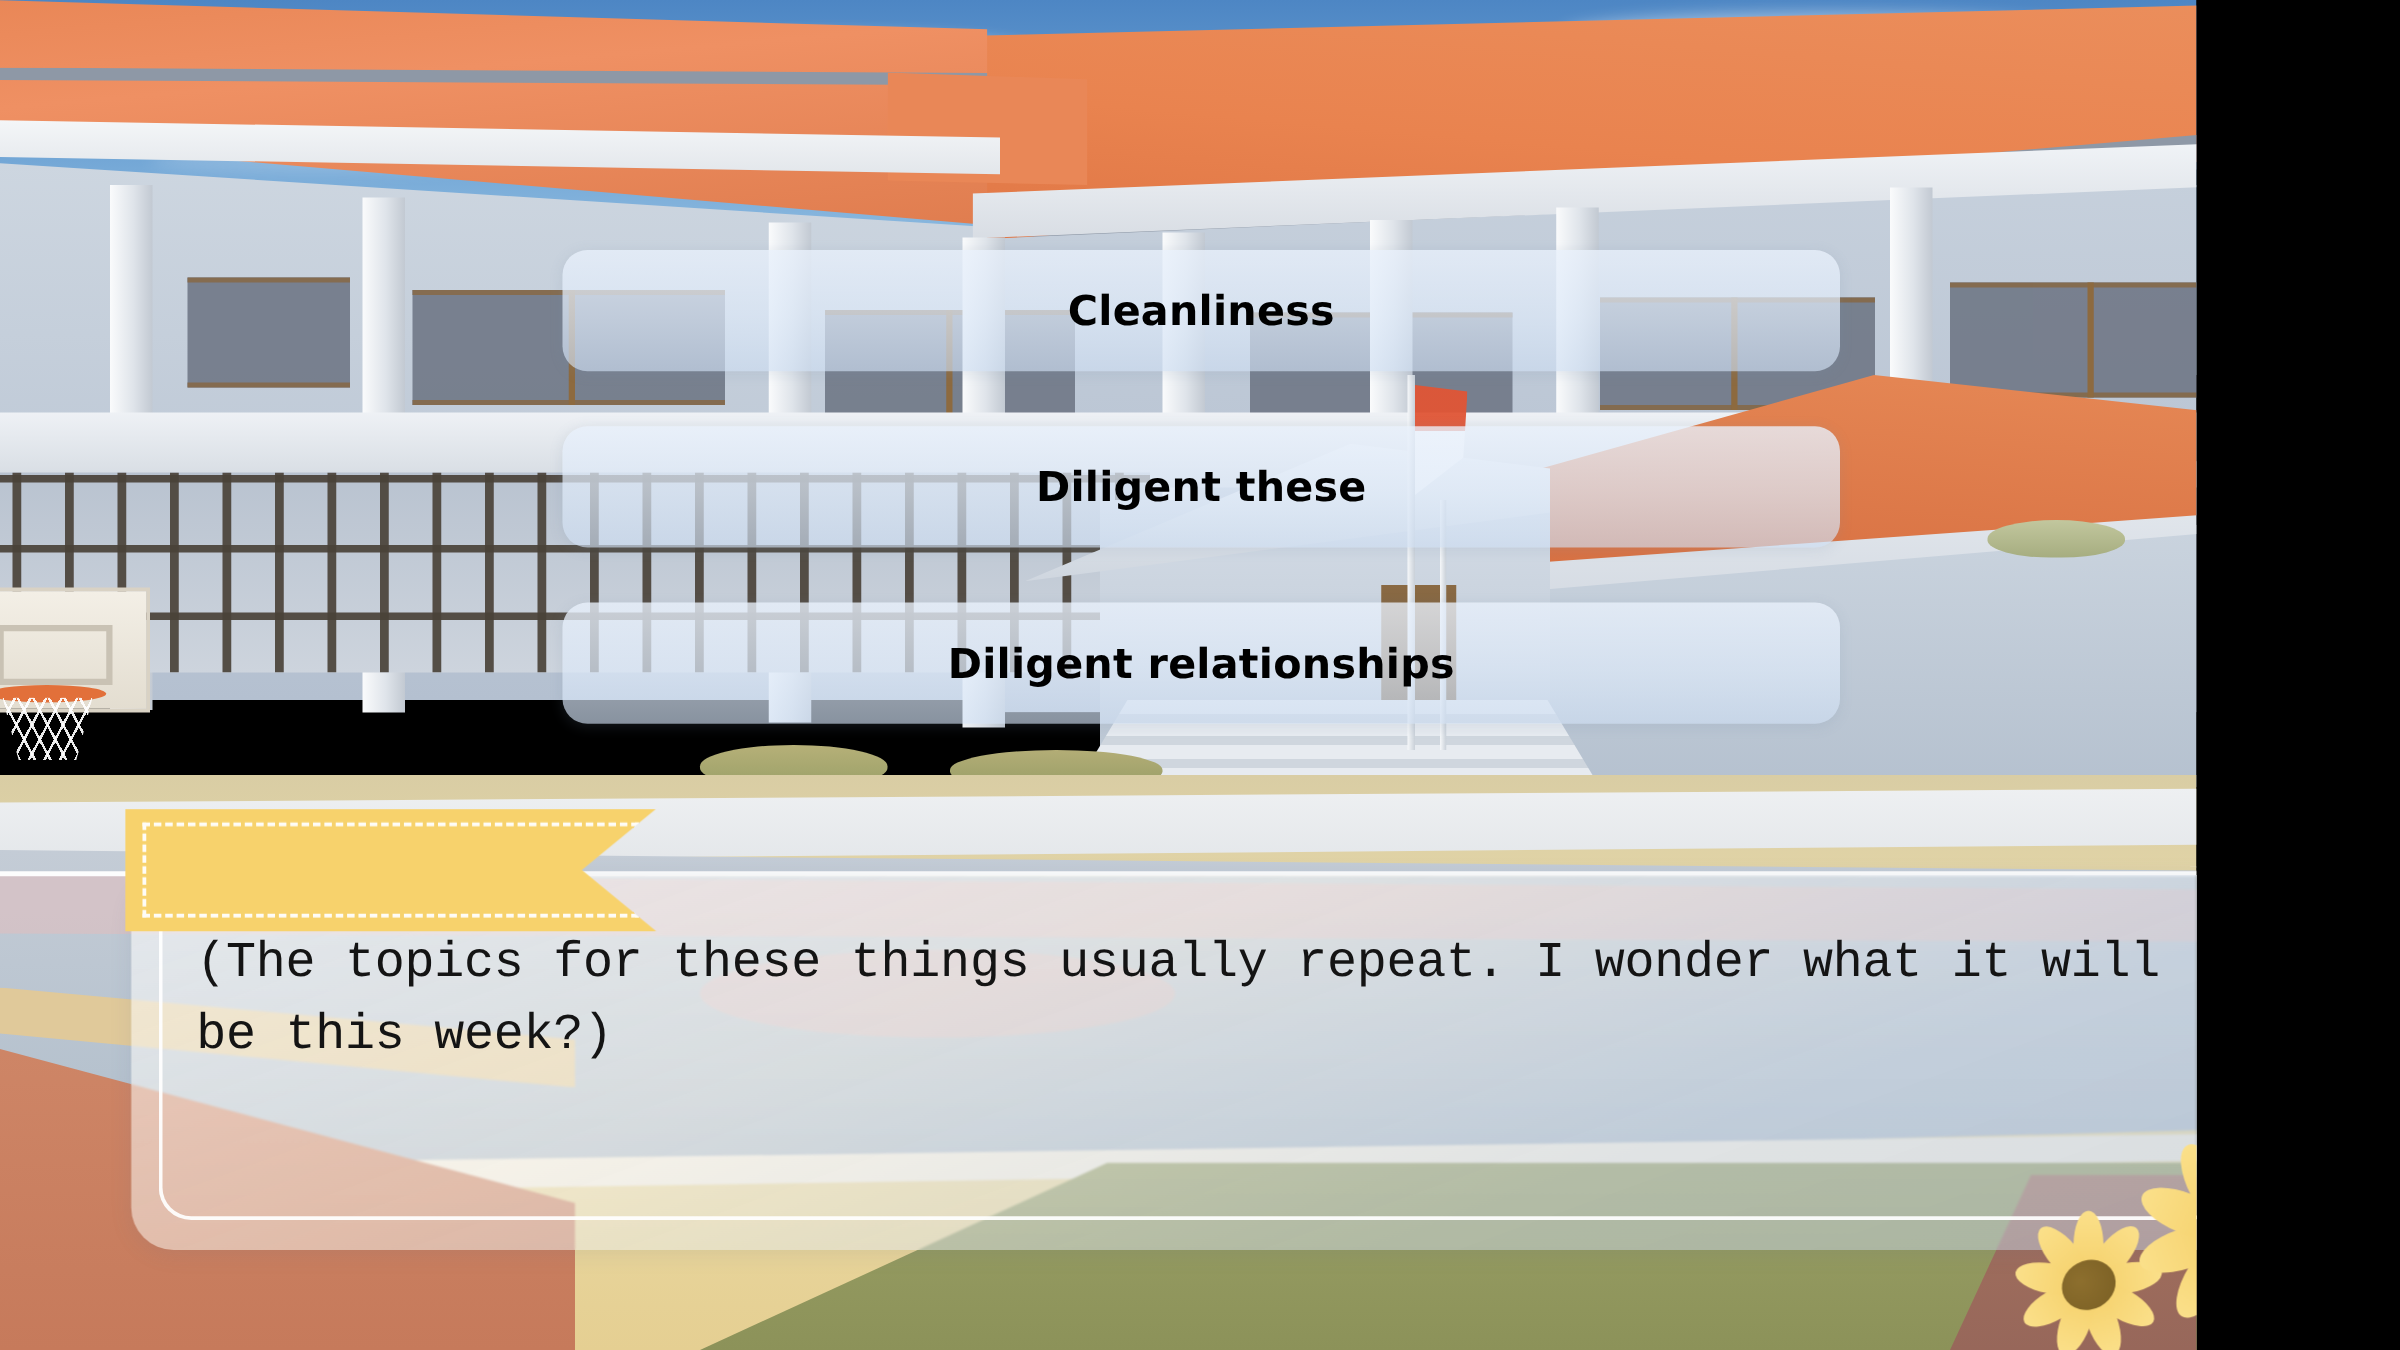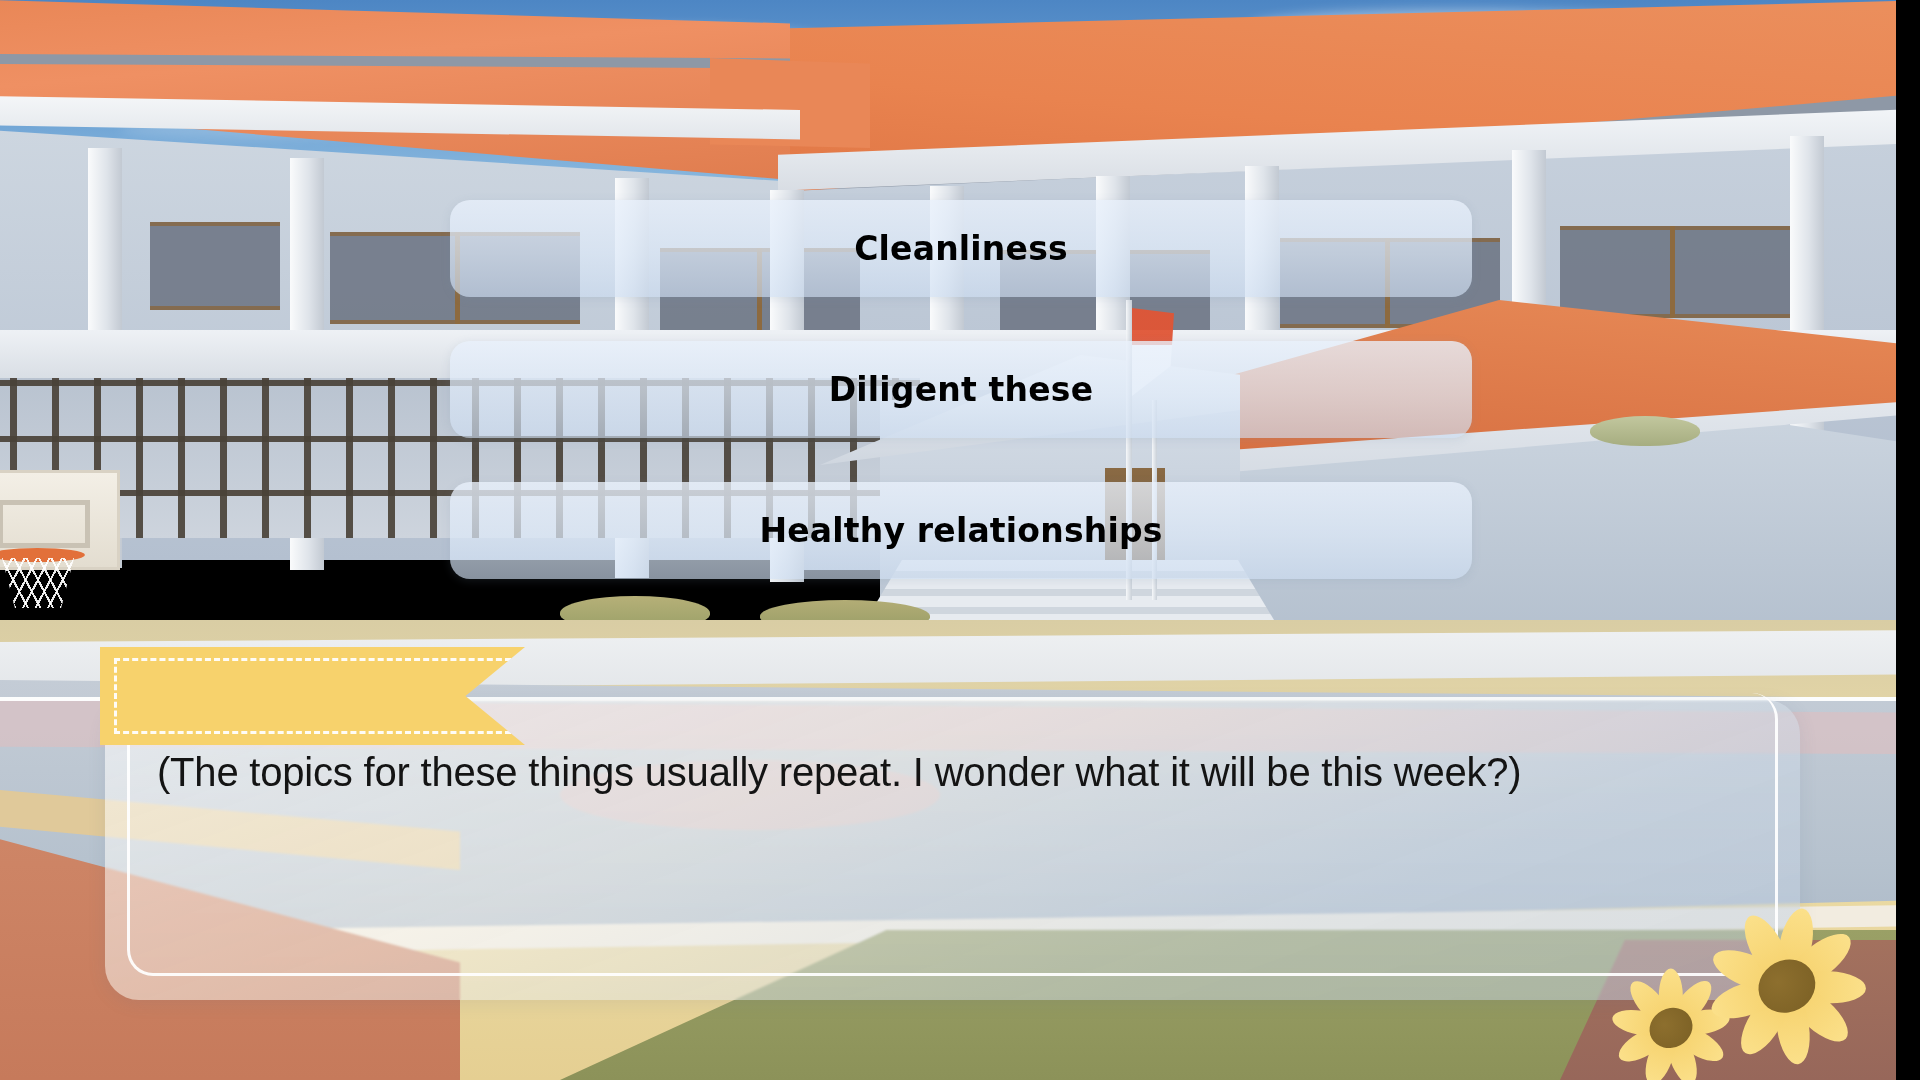--- a/index.html
+++ b/index.html
@@ -1,19 +1,19 @@
 <!DOCTYPE html>
 <html><head>
 <meta charset="utf-8">
 <style>
   * { margin:0; padding:0; box-sizing:border-box; }
   html,body { width:1920px; height:1080px; overflow:hidden; background:#000; }
   body { font-family:"DejaVu Sans", sans-serif; }
 
-  #screen { position:relative; width:1896px; height:1080px; overflow:hidden; }
+  #screen { position:relative; width:1757px; height:1080px; overflow:hidden; }
 
   
   .bg { position:absolute; inset:0; overflow:hidden; }
 
   .sky {
     position:absolute; left:0; top:0; width:1920px; height:300px;
     background:linear-gradient(180deg,#4d86c4 0%,#6ea3d4 38%,#93bfe2 70%,#b8d6ec 100%);
   }
   .cloud { position:absolute; background:rgba(255,255,255,.55); border-radius:50%; filter:blur(6px); }
   .c1 { left:520px;  top:28px;  width:300px; height:26px; }
@@ -262,21 +262,21 @@
     position:absolute; left:22px; top:-7px; right:22px; bottom:24px;
     border:3px solid rgba(255,255,255,.93);
     border-radius:26px;
     border-top:none;
   }
   .dlg-inner::before {
     content:""; position:absolute; left:-3px; top:0; width:3px; height:0;
   }
   .dlg-text {
     position:absolute; left:52px; top:44px; right:60px;
-    font-family:Liberation Sans, sans-serif;
+    font-family:Liberation Mono, monospace;
     font-size:40px;
     line-height:1.42;
     color:#141414;
     letter-spacing:-.2px;
   }
 
   
   .name-ribbon {
     position:absolute; left:100px; top:647px; width:425px; height:98px;
     background:#f7d26c;
@@ -429,21 +429,21 @@
   </div>
 
   <div class="choices">
     <div class="choice">
       <span class="choice-label">Cleanliness</span>
     </div>
     <div class="choice">
       <span class="choice-label">Diligent these</span>
     </div>
     <div class="choice">
-      <span class="choice-label">Healthy relationships</span>
+      <span class="choice-label">Diligent relationships</span>
     </div>
   </div>
 
   <div class="dlg-wrap">
     <div class="dlg-panel"></div>
     <div class="dlg-inner"></div>
     <div class="dlg-text">(The topics for these things usually repeat. I wonder what it will be this week?)</div>
   </div>
 
   <div class="name-ribbon">

